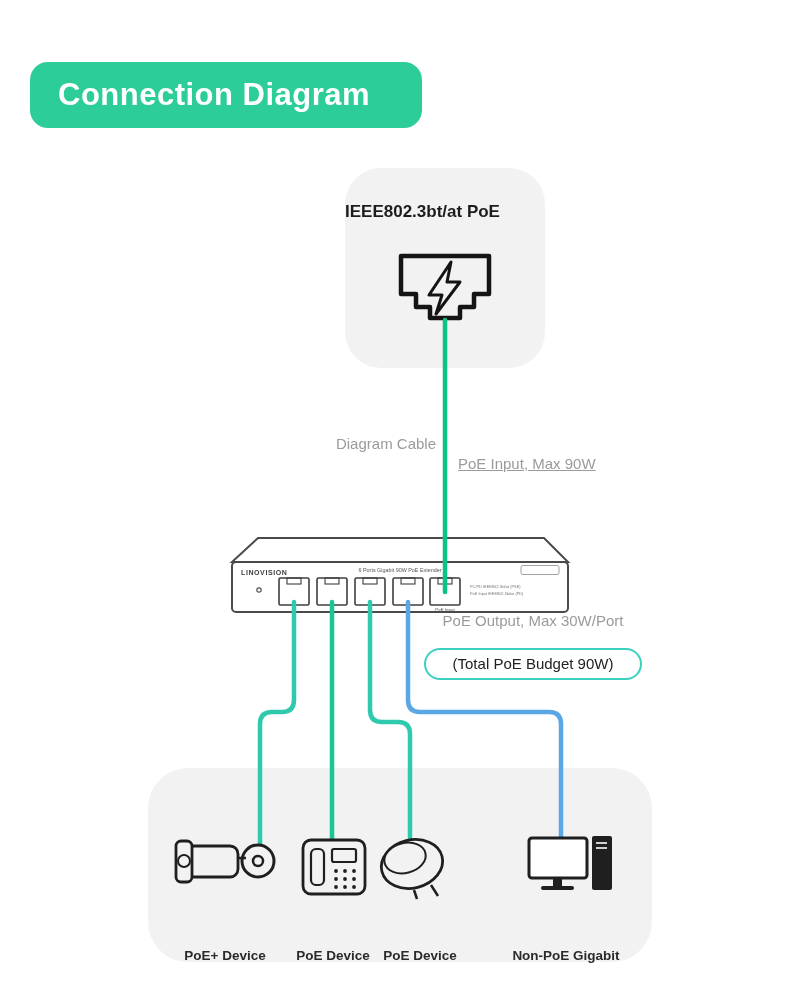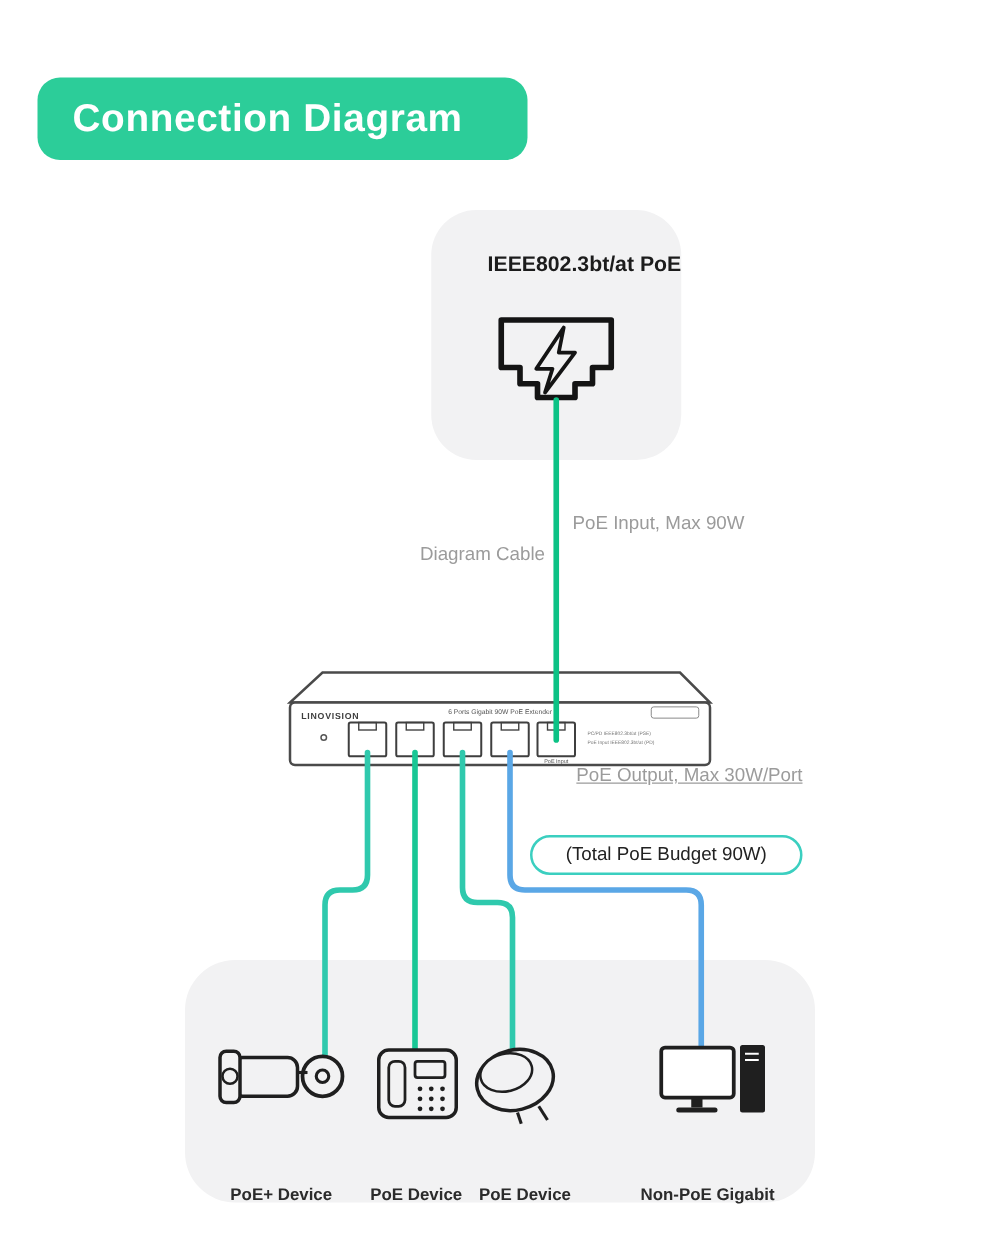--- a/index.html
+++ b/index.html
@@ -8,29 +8,29 @@
 
   .banner{position:absolute;left:30px;top:62px;width:392px;height:66px;
           background:#2CCD99;border-radius:18px;display:flex;align-items:center;
           padding-left:28px;box-sizing:border-box;z-index:1;}
   .banner span{color:#ffffff;font-size:31px;font-weight:800;letter-spacing:.5px;}
 
   .panel{position:absolute;background:#F2F2F3;z-index:0;}
   .panel.source{left:345px;top:168px;width:200px;height:200px;border-radius:36px;}
   .panel.devices{left:148px;top:768px;width:504px;height:194px;border-radius:40px;}
 
-  .source-title{position:absolute;left:345px;top:202px;width:200px;text-align:right;
+  .source-title{position:absolute;left:345px;top:202px;width:200px;text-align:left;
                 font-size:17px;font-weight:bold;color:#1c1c1c;z-index:3;}
 
   .gray-label{position:absolute;color:#9B9B9B;font-size:15px;z-index:3;}
   #lbl-network{left:250px;top:435px;width:186px;text-align:right;}
-  #lbl-poeinput{left:458px;top:410px;}
-  #lbl-output{left:424px;top:612px;width:218px;text-align:right;text-decoration:underline;}
+  #lbl-poeinput{left:458px;top:455px;text-decoration:underline;}
+  #lbl-output{left:424px;top:612px;width:218px;text-align:center;}
 
-  .pill{position:absolute;left:424px;top:668px;width:214px;height:28px;line-height:28px;
+  .pill{position:absolute;left:424px;top:648px;width:214px;height:28px;line-height:28px;
         text-align:center;border:2px solid #3BCFC0;border-radius:18px;font-size:15px;
         color:#222222;background:#ffffff;z-index:3;}
 
   .dev-label{position:absolute;top:908px;width:150px;text-align:center;
              font-size:13.5px;font-weight:bold;color:#2b2b2b;z-index:3;margin-top:40px;}
   #dev0{left:150px;} #dev1{left:258px;} #dev2{left:345px;} #dev3{left:491px;}
 
   svg.overlay{position:absolute;left:0;top:0;z-index:2;}
   svg text{font-family:"Liberation Sans",sans-serif;}
 </style>

